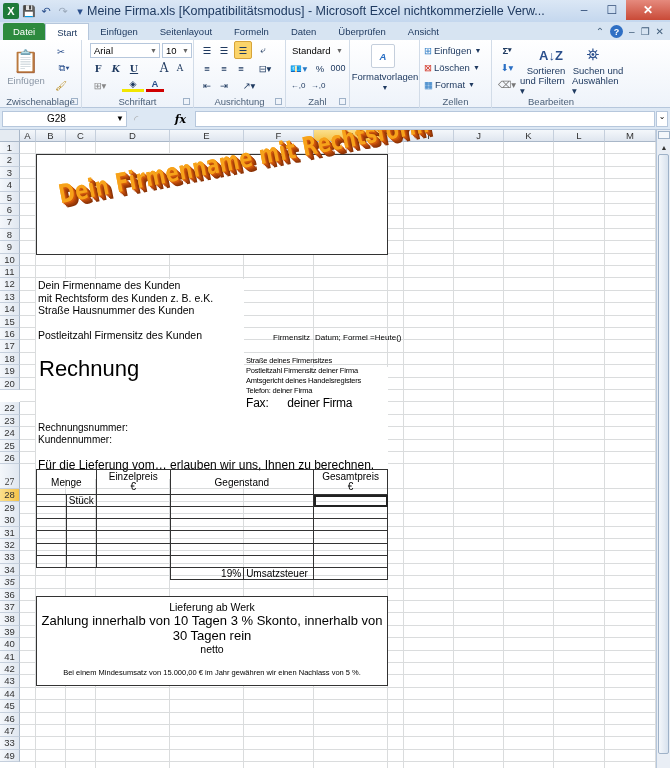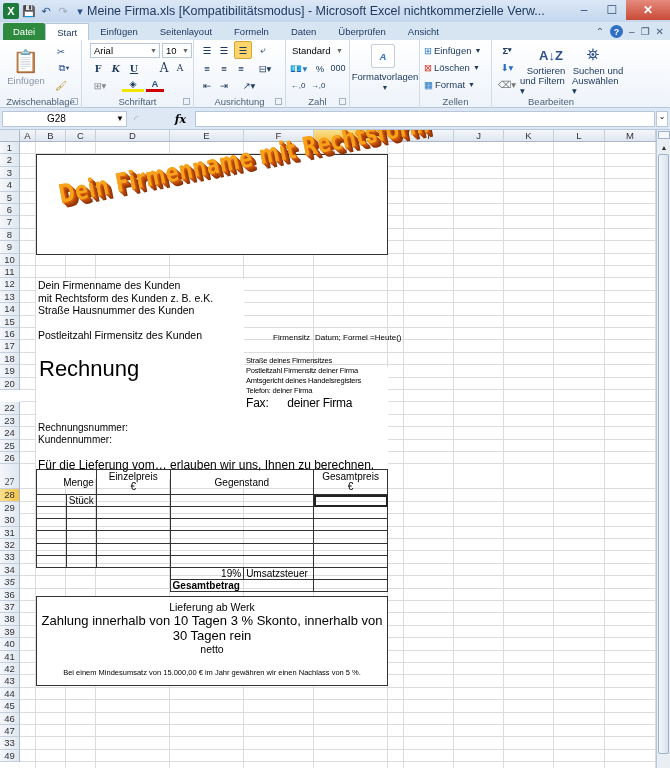--- a/index.html
+++ b/index.html
@@ -360,21 +360,21 @@
       <colgroup>
           <col style="width:30px">
           <col style="width:30px">
           <col style="width:74px">
           <col style="width:74px">
           <col style="width:70px">
           <col style="width:74px">
         </colgroup>
       <tbody>
           <tr style="height:25px">
-        <td colspan="2" style="text-align:right">Menge</td>
+        <td colspan="2" style="text-align:center">Menge</td>
         <td style="text-align:center;line-height:10px"><span>Einzelpreis</span><br><span>€</span></td>
         <td colspan="2" style="text-align:center">Gegenstand</td>
         <td style="text-align:center;line-height:10px"><span>Gesamtpreis</span><br><span>€</span></td>
       </tr>
       <tr style="height:12px">
         <td></td>
         <td>Stück</td>
         <td></td>
         <td colspan="2"></td>
         <td style="outline:2px solid #222;outline-offset:-2px"></td>
@@ -413,25 +413,20 @@
             <td></td>
             <td colspan="2"></td>
             <td></td>
           </tr>
       <tr style="height:12px">
         <td colspan="3" style="border:none;border-top:1px solid #333"></td>
         <td style="text-align:right">19%</td>
         <td>Umsatzsteuer</td>
         <td></td>
       </tr>
-      <tr style="height:12px">
-        <td colspan="3" style="border:none"></td>
-        <td colspan="2" style="font-weight:bold">Gesamtbetrag</td>
-        <td></td>
-      </tr>
     </tbody>
       </table>
 
     <div class="logo-box" style="left:16px;top:454px;width:352px;height:90px;text-align:center">
       <div style="font-size:10.5px;margin-top:4px">Lieferung ab Werk</div>
       <div style="font-size:13px">Zahlung innerhalb von 10 Tagen 3 % Skonto, innerhalb von 30 Tagen rein</div>
       <div style="font-size:10.5px">netto</div>
       <div style="font-size:7.5px;margin-top:13px">Bei einem Mindesumsatz von 15.000,00 € im Jahr gewähren wir einen Nachlass von 5 %.</div>
     </div>
   </div>

